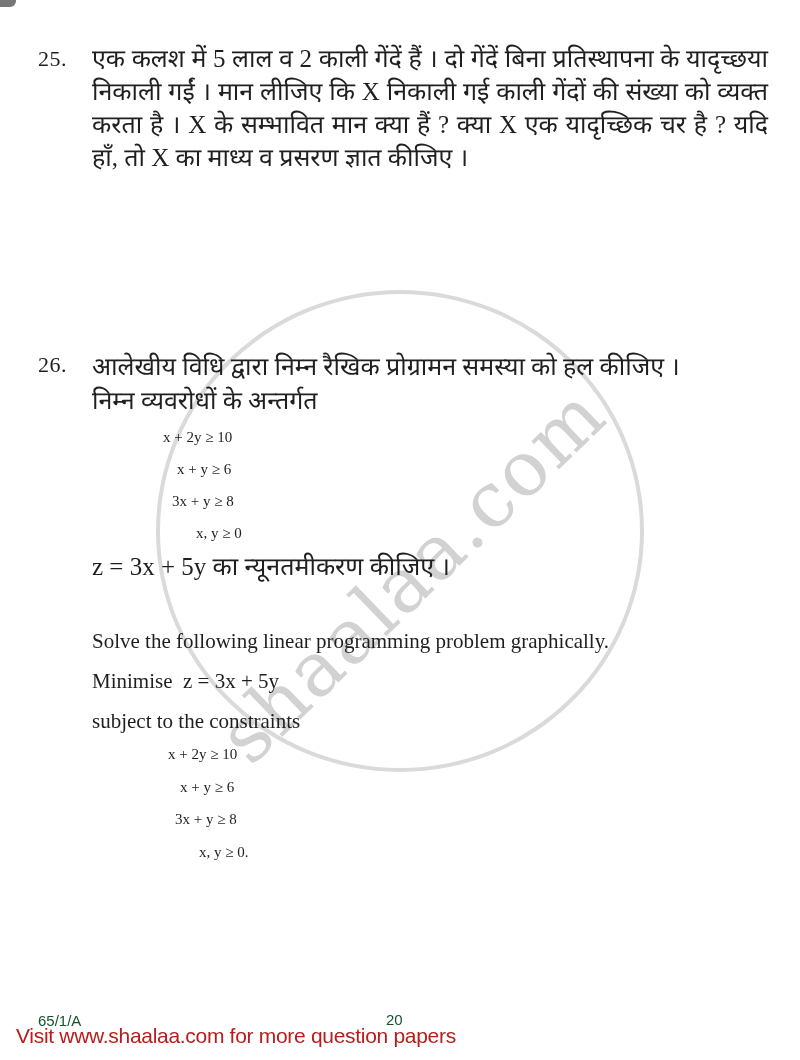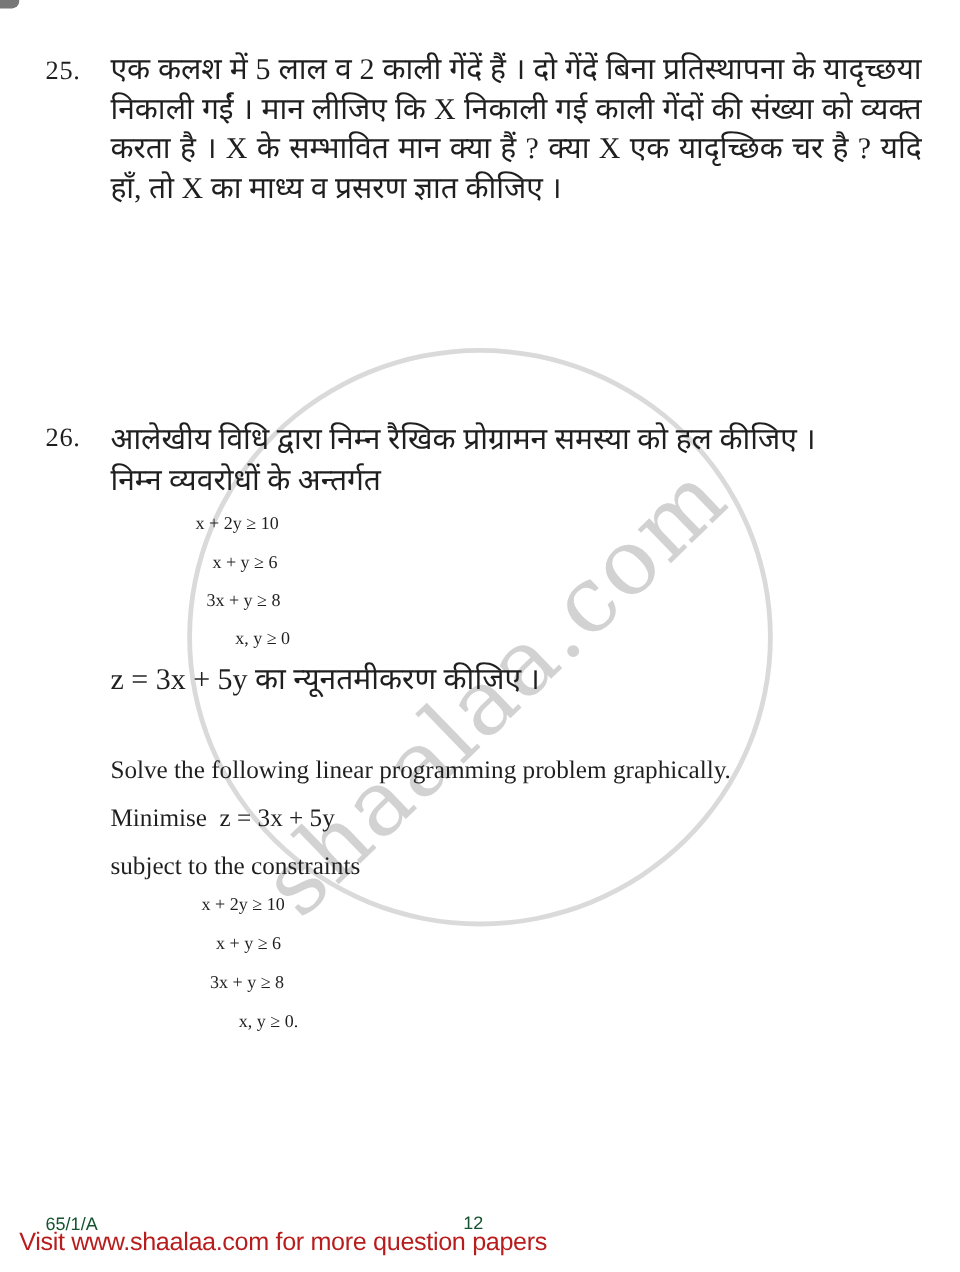--- a/index.html
+++ b/index.html
@@ -135,17 +135,17 @@
     <div class="para english" style="top:707px">subject to the constraints</div>
 
     <div class="constraints" style="left:168px; top:738px">
       <div class="cline" style="padding-left:0; line-height:32.5px">x + 2y ≥ 10</div>
       <div class="cline" style="padding-left:12px; line-height:32.5px">x + y  ≥ 6</div>
       <div class="cline" style="padding-left:7px; line-height:32.5px">3x + y ≥ 8</div>
       <div class="cline" style="padding-left:31px; line-height:32.5px">x, y ≥ 0.</div>
     </div>
 
     <div class="footer-code">65/1/A</div>
-    <div class="footer-page">12</div>
+    <div class="footer-page">20</div>
     <div class="footer-promo">Visit www.shaalaa.com for more question papers</div>
 
   </div>
 </div>
 
 </body></html>

